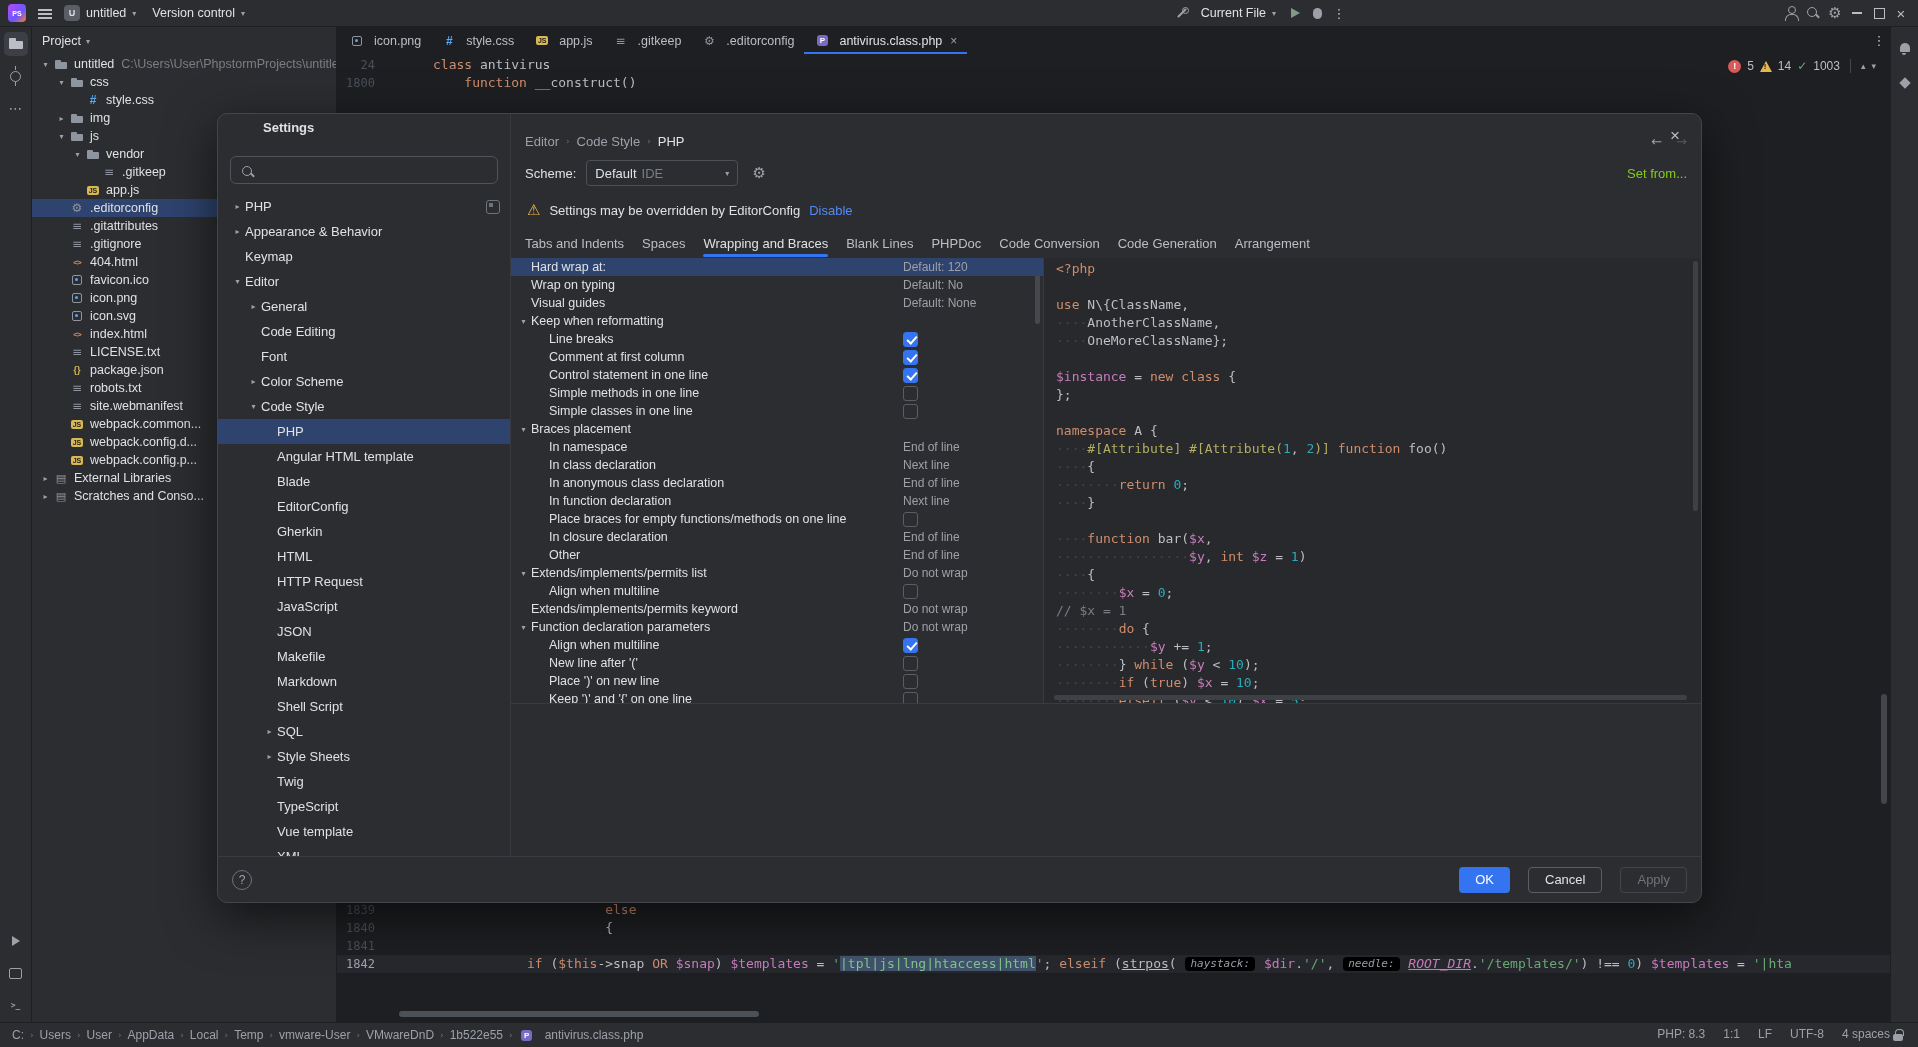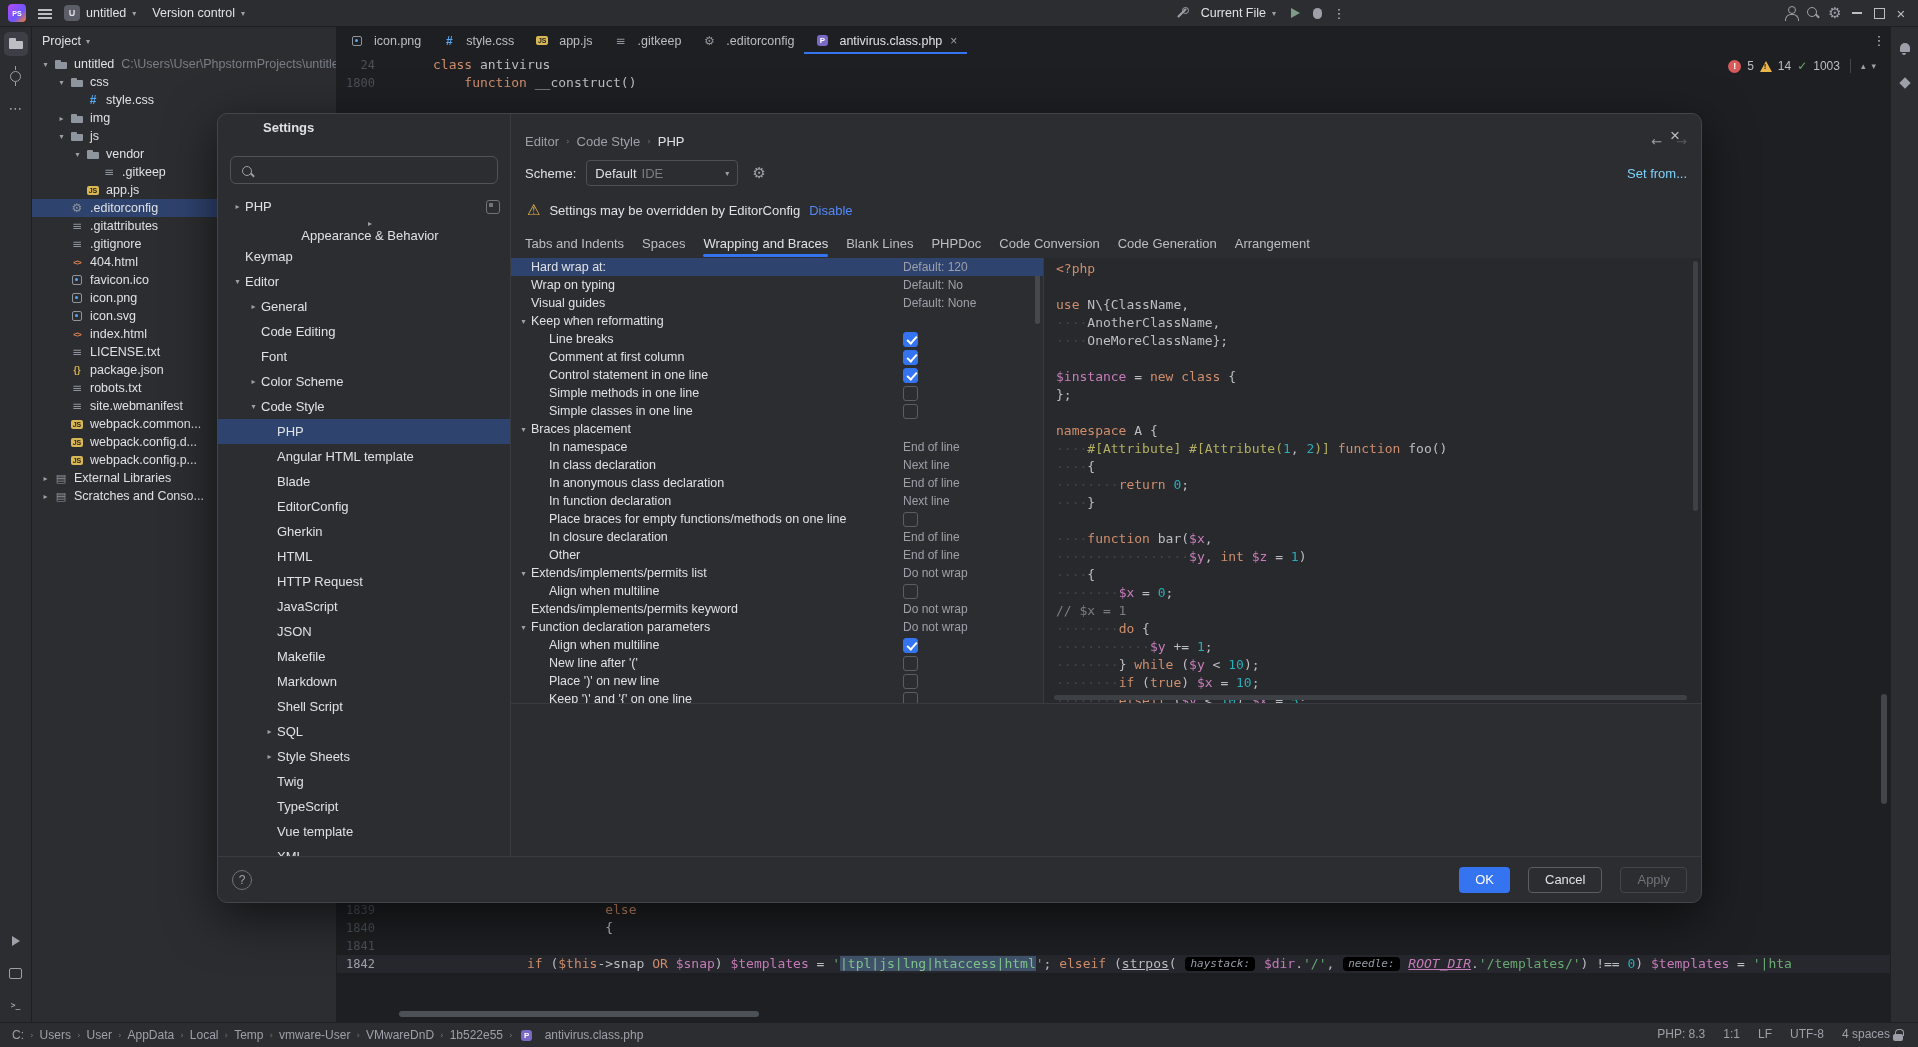--- a/index.html
+++ b/index.html
@@ -148,21 +148,21 @@
 .crumbs{height:26px;display:flex;align-items:center;padding:0 14px;gap:7px;font-size:13px;flex:none}
 .crumb{color:#9da0a8}
 .crumb.last{color:#dfe1e5}
 .nav-arrows{margin-left:auto;display:flex;gap:14px;font-family:"DejaVu Sans",sans-serif}
 .arr-back::before{content:"←";color:#9da0a8}
 .arr-fwd::before{content:"→";color:#56585d}
 .scheme-row{height:38px;display:flex;align-items:center;padding:0 14px;gap:10px;flex:none}
 .select{width:152px;height:26px;border:1px solid #4c5057;border-radius:4px;display:flex;align-items:center;padding:0 8px;gap:5px;background:#2b2d30}
 .sel-suffix{color:#7a7e85}
 .select .chev-d{margin-left:auto}
-.setfrom{margin-left:auto;color:#7dd3fc}
+.setfrom{margin-left:auto;color:#84cc16}
 .warn-row{height:36px;display:flex;align-items:center;padding:0 16px;gap:9px;flex:none}
 .warn-tri::before{content:"⚠";color:#e9b64c;font-size:15px;font-family:"DejaVu Sans",sans-serif}
 .link{color:#548af7}
 .dlg-tabs{height:30px;display:flex;align-items:stretch;padding:0 14px;gap:18px;font-size:13px;flex:none}
 .dtab{display:flex;align-items:center;color:#bcbec4;position:relative;white-space:nowrap}
 .dtab.active{color:#dfe1e5}
 .dtab.active::after{content:"";position:absolute;left:0;right:0;bottom:1px;height:3px;border-radius:2px;background:#3574f0}
 .dlg-content{height:446px;display:flex;min-height:0;border-bottom:1px solid #393b40;flex:none}
 .opts{width:532px;flex:none;position:relative;overflow:hidden;font-size:12.5px}
 .opt-row{height:18px;display:flex;align-items:center;position:relative;padding-left:5px}
@@ -457,21 +457,21 @@
         <div class="dlg-search">
           <span class="sicon ic-search"></span>
           <input value="" style="">
         </div>
         <span class="tree-pin"></span>
         <div class="dlg-tree" id="dlg-tree">
             <div class="dt-row" style="padding-left: 12px;">
               <span class="chev closed"></span>
               <span>PHP</span>
             </div>
-            <div class="dt-row" style="padding-left: 12px; flex-direction: column;">
+            <div class="dt-row" style="padding-left: 12px;">
               <span class="chev closed"></span>
               <span>Appearance &amp; Behavior</span>
             </div>
             <div class="dt-row" style="padding-left: 12px;">
               <span class="chev "></span>
               <span>Keymap</span>
             </div>
             <div class="dt-row" style="padding-left: 12px;">
               <span class="chev open"></span>
               <span>Editor</span>

